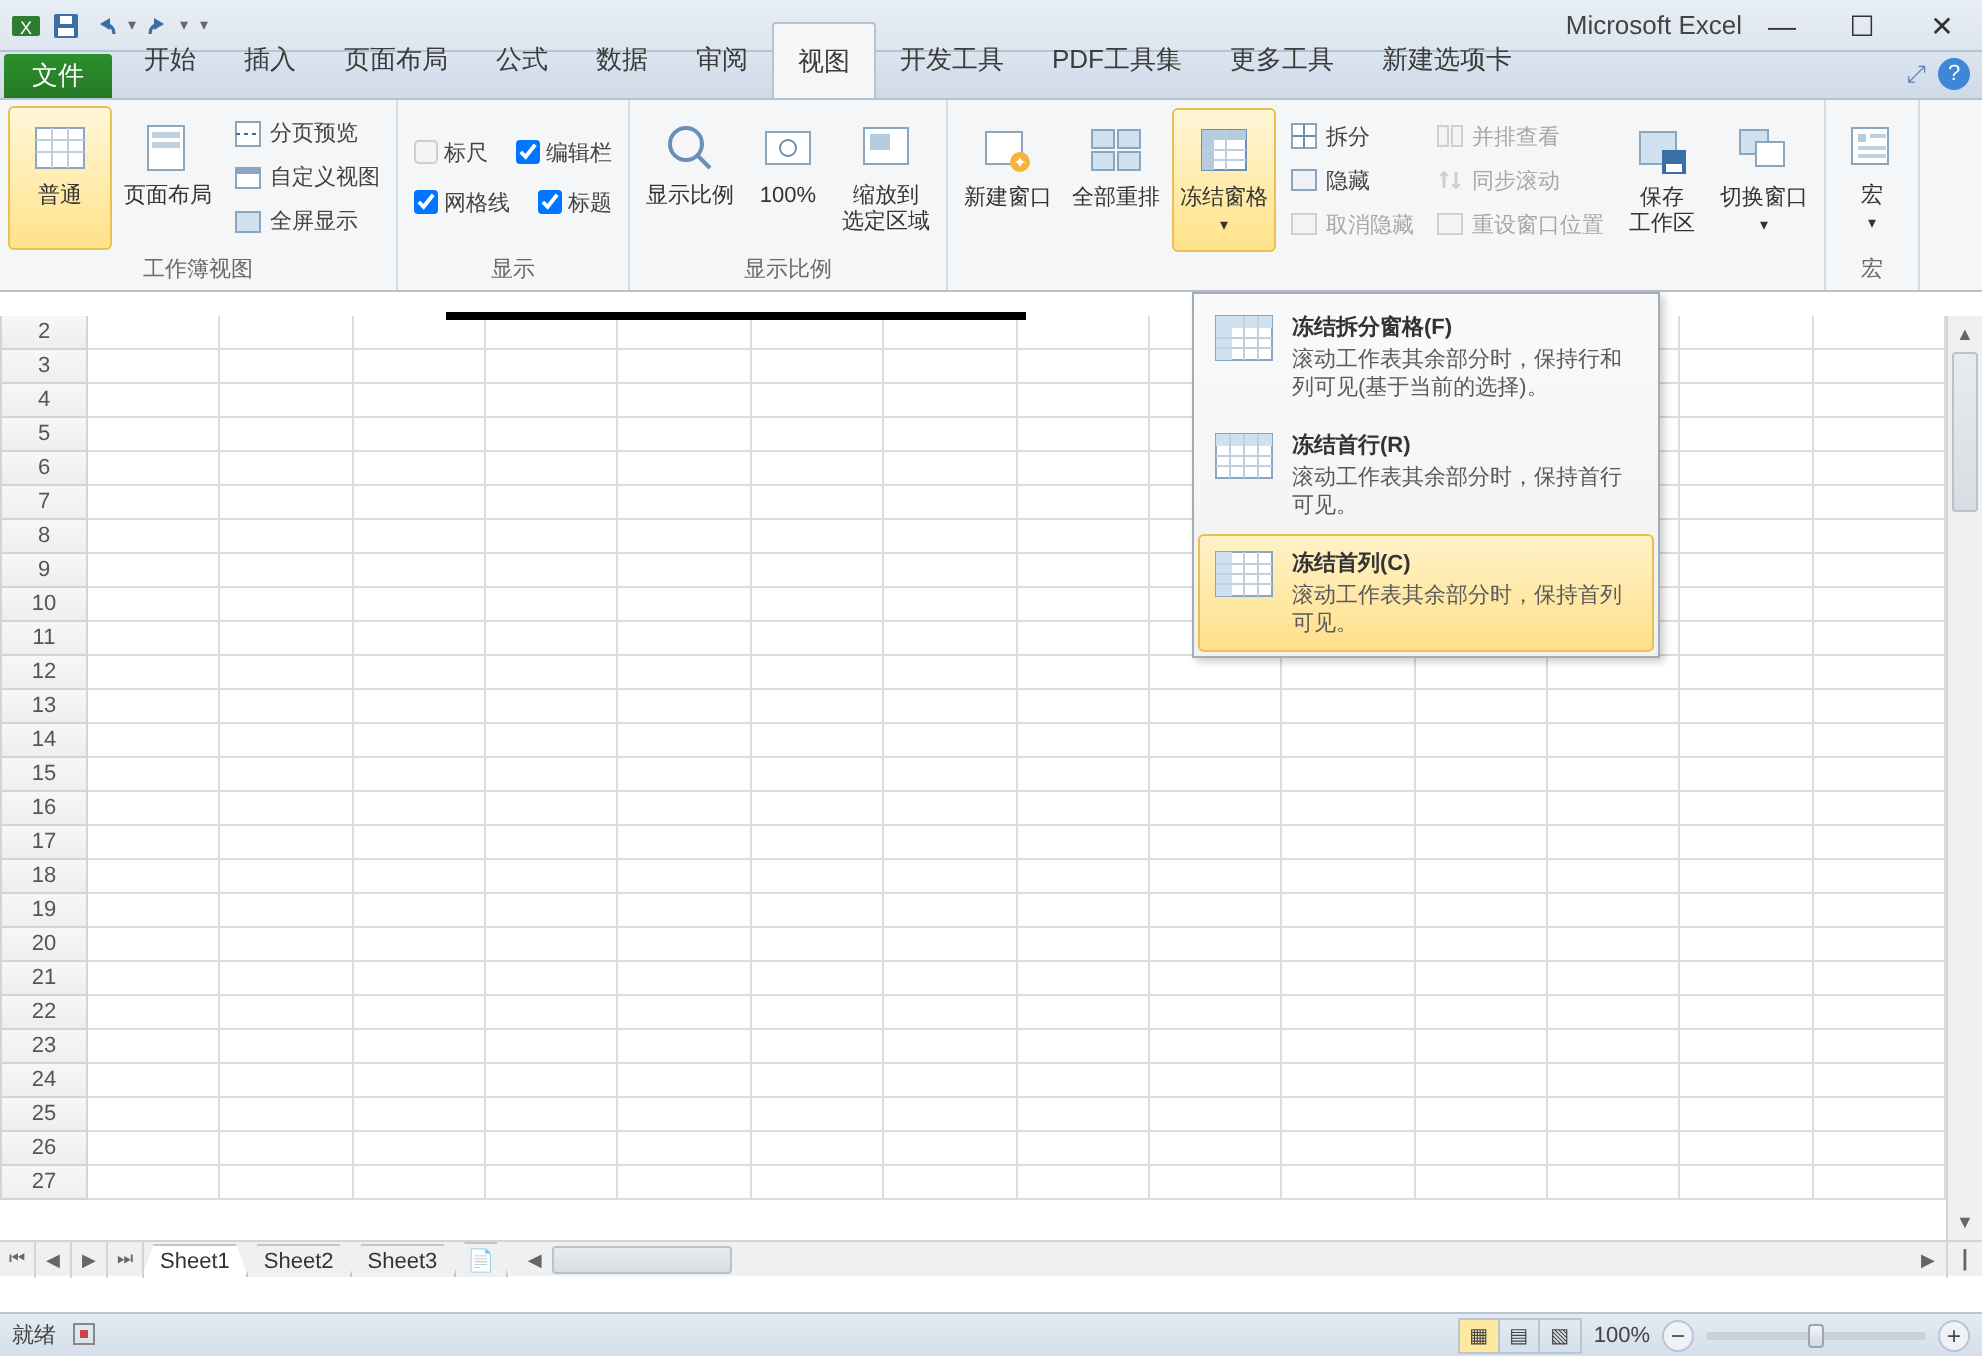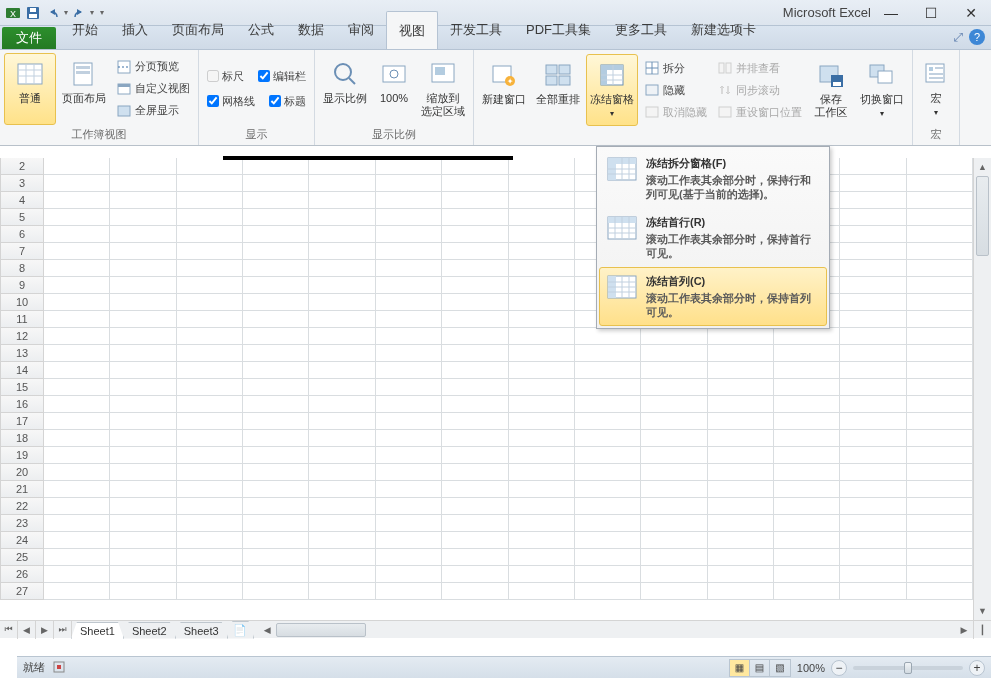--- a/index.html
+++ b/index.html
@@ -36,21 +36,21 @@
 .check { display:flex; align-items:center; gap:3px; font-size:11px; padding:1px 2px; color:#444; white-space:nowrap; }
 .check input { width:12px; height:12px; }
 
 
 .freeze-menu { position: absolute; left: 596px; top: 146px; width: 234px; background: linear-gradient(#fafafa,#f1f1f1); border: 1px solid #a5acb5; box-shadow: 2px 2px 4px rgba(0,0,0,0.2); z-index: 10; padding: 2px; }
 .freeze-item { display: flex; gap: 8px; padding: 6px 6px; border: 1px solid transparent; border-radius: 3px; }
 .freeze-item.hover { background: linear-gradient(#fff2c8,#ffe08a); border: 1px solid #e8c14e; }
 .freeze-item .fi-icon { width: 32px; height: 26px; flex-shrink: 0; display:flex; align-items:center; justify-content:center; }
 .freeze-item .fi-text { flex:1; font-size: 11px; }
 .freeze-item .fi-text .t { font-weight: bold; color:#333; margin-bottom:2px; }
-.freeze-item .fi-text .d { color:#5a5a5a; line-height:14px;font-weight:bold; }
+.freeze-item .fi-text .d { color:#5a5a5a; line-height:14px; }
 
 
 .gridwrap { position: absolute; left:0; top:158px; right:0; bottom:40px; background:#fff; }
 .rowheads { position:absolute; left:0; top:0; width:44px; bottom:18px; }
 .rowhead { height:17px; border:1px solid #d4d4d4; border-top:none; background:linear-gradient(#f7f7f7,#eceef0); text-align:center; font-size:11px; color:#555; line-height:16px; }
 .cells { position:absolute; left:44px; top:0; right:18px; bottom:18px; }
 .cellrow { height:17px; border-bottom:1px solid #d9dde0; display:flex; }
 .cell { width:68px; border-right:1px solid #d9dde0; height:100%; }
 .selection { position:absolute; left:179px; top:-2px; width:290px; height:4px; border:2px solid #000; }
 .vscroll { position:absolute; right:0; top:0; width:18px; bottom:18px; background:#eef0f2; border-left:1px solid #d4d4d4; }
@@ -60,21 +60,21 @@
 .sheet-nav { display:flex; }
 .sheet-nav .nbtn { width:18px; height:18px; display:flex; align-items:center; justify-content:center; font-size:9px; color:#666; border-right:1px solid #d4d4d4; }
 .sheet-tabs { display:flex; align-items:flex-end; height:18px; }
 .sheet-tab { padding:2px 8px; font-size:11px; background:#eef0f2; border:1px solid #bfc7ce; border-bottom:none; margin-left:-1px; clip-path: polygon(6px 0, calc(100% - 6px) 0, 100% 100%, 0 100%); }
 .sheet-tab.active { background:#fff; font-weight:normal; }
 .hscroll { flex:1; position:relative; height:18px; margin-left:4px; }
 .hscroll .thumb { position:absolute; left:18px; top:2px; bottom:2px; width:90px; background:linear-gradient(#e8ecef,#d7dde2); border:1px solid #b9c1c9; border-radius:2px; }
 .hscroll .arrow { position:absolute; top:0; width:18px; height:18px; display:flex; align-items:center; justify-content:center; font-size:9px; color:#666; }
 
 
-.statusbar { position:absolute; left:17px; right:0; bottom:0; height:22px; background:linear-gradient(#e4ebf2,#d5dfe9); border-top:1px solid #b9c5d1; display:flex; align-items:center; font-size:11px; color:#444; padding:0 6px; }
+.statusbar { position:absolute; left:0; right:0; bottom:0; height:22px; background:linear-gradient(#e4ebf2,#d5dfe9); border-top:1px solid #b9c5d1; display:flex; align-items:center; font-size:11px; color:#444; padding:0 6px; }
 .statusbar .right { margin-left:auto; display:flex; align-items:center; gap:6px; }
 .viewbtns { display:flex; border:1px solid #b9c5d1; }
 .viewbtns .vb { width:20px; height:16px; display:flex; align-items:center; justify-content:center; border-right:1px solid #b9c5d1; font-size:10px;}
 .viewbtns .vb:last-child{border-right:none;}
 .viewbtns .vb.active { background:#ffe89f; }
 .zoom-slider { width:110px; height:4px; background:#c9d2db; position:relative; border-radius:2px; }
 .zoom-slider .tick { position:absolute; left:50%; top:-3px; width:1px; height:10px; background:#8a97a5; }
 .zoom-slider .knob { position:absolute; left:50%; top:-4px; width:8px; height:12px; background:linear-gradient(#f0f3f6,#d2dae1); border:1px solid #9aa6b1; border-radius:2px; transform:translateX(-50%);}
 .zbtn { width:16px; height:16px; border:1px solid #b9c5d1; border-radius:8px; display:flex; align-items:center; justify-content:center; font-size:12px; background:#eef2f6;}
 

